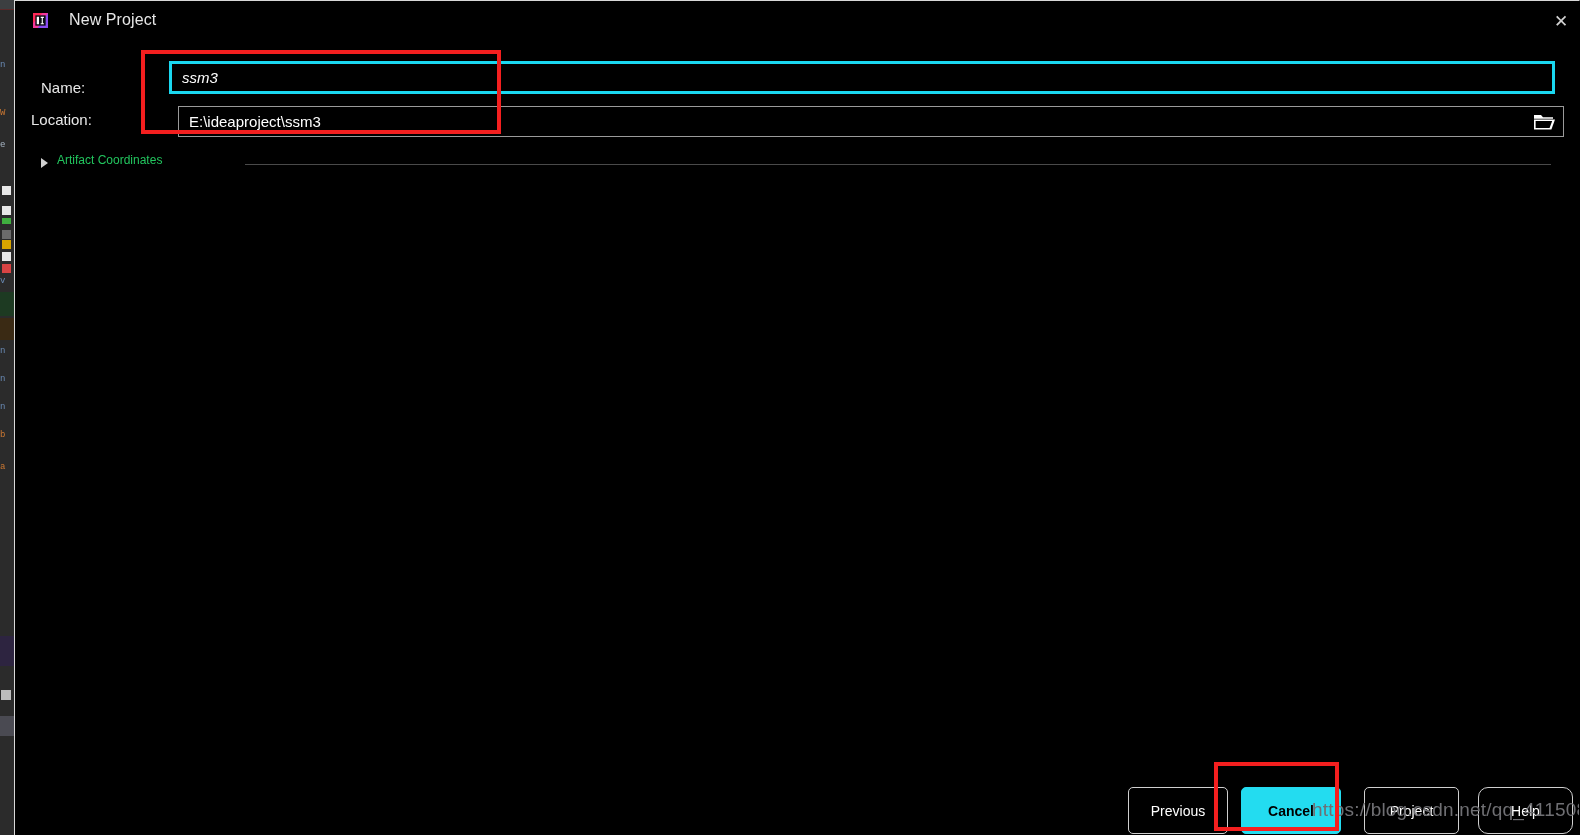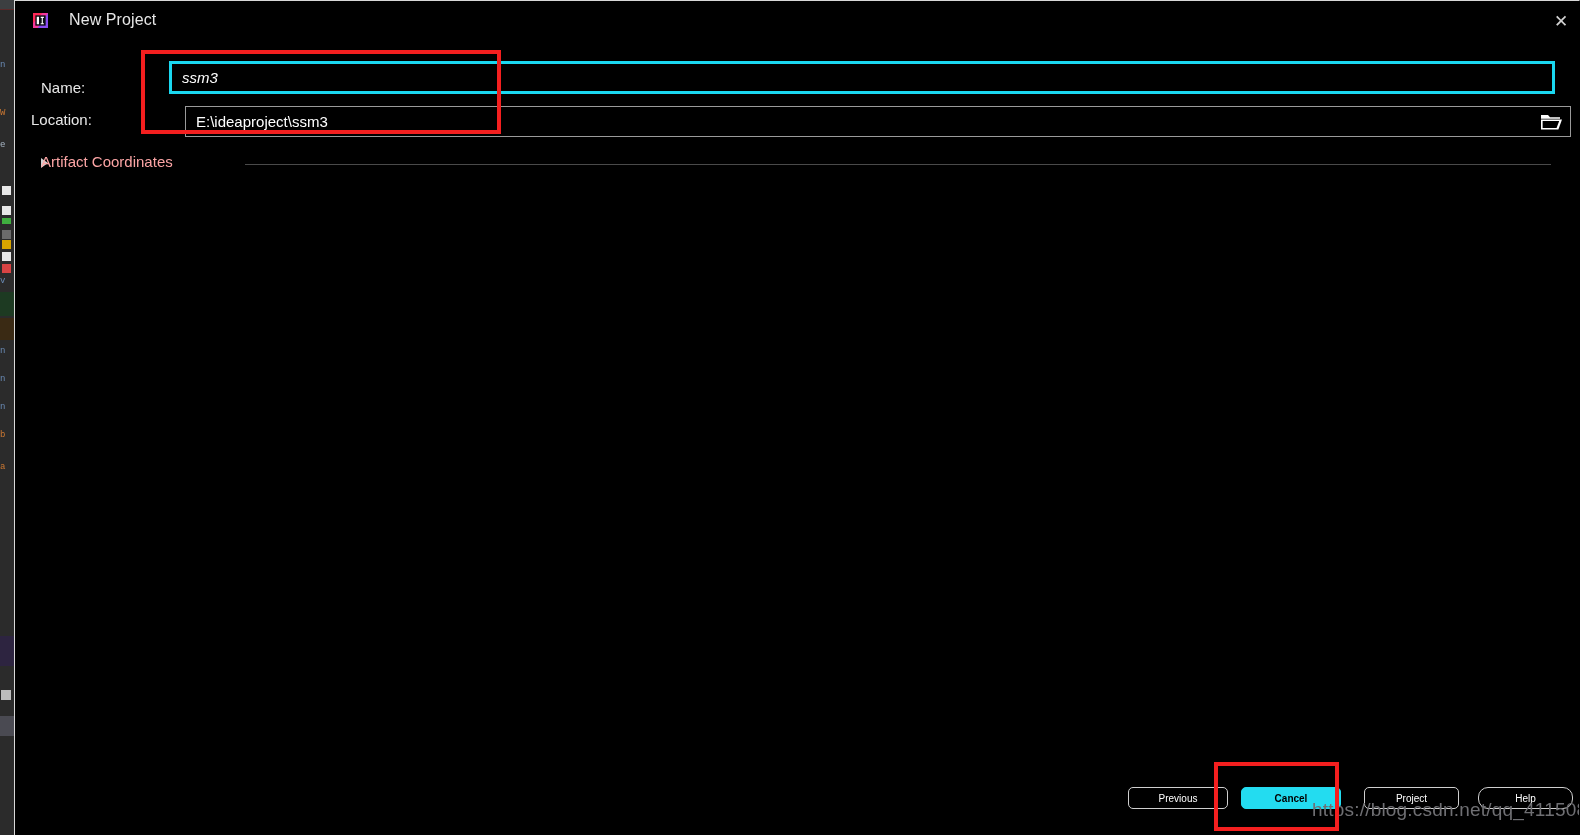--- a/index.html
+++ b/index.html
@@ -65,21 +65,21 @@
 
   #name-input {
     position:absolute; left:154px; top:60px;
     width:1386px; height:33px;
     background:#000; color:#ffffff;
     border:3px solid #1ad7f0;
     font-size:15px; font-family:"Liberation Sans", sans-serif;
     padding:0 10px; outline:none;font-style:italic;
   }
   #location-wrap {
-    position:absolute; left:170px; top:105px;
+    position:absolute; left:163px; top:105px;
     width:1386px; height:31px;
     border:1px solid #9a9a9a; background:#000;
   }
   #location-input {
     position:absolute; left:0; top:0;
     width:1340px; height:29px;
     background:transparent; color:#ffffff;
     border:none; outline:none;
     font-size:15px; font-family:"Liberation Sans", sans-serif;
     padding:0 10px;
@@ -95,34 +95,34 @@
     width:1510px; height:22px; cursor:pointer;
   }
   #artifact-arrow {
     position:absolute; left:0; top:5px;
     width:0; height:0;
     border-left:7px solid #d0d0d0;
     border-top:5px solid transparent;
     border-bottom:5px solid transparent;
   }
   #artifact-label {
-    position:absolute; left:0; top:0;
-    font-size:15px; color:#fca5a5; white-space:nowrap;
+    position:absolute; left:16px; top:0;
+    font-size:12px; color:#22c55e; white-space:nowrap;
   }
   #artifact-sep {
     position:absolute; left:204px; top:11px;
     width:1306px; height:1px; background:#4a4a4a;
   }
 
   
   .btn {
-    position:absolute; top:786px; height:22px;
+    position:absolute; top:786px; height:47px;
     background:#000; color:#ffffff;
     border:1px solid #cfcfcf; border-radius:5px;
-    font-size:10px; font-family:"Liberation Sans", sans-serif;
+    font-size:14px; font-family:"Liberation Sans", sans-serif;
     cursor:pointer;
   }
   #btn-previous { left:1113px; width:100px; }
   #btn-finish {
     left:1226px; width:100px;
     background:#23dcf0; color:#000000;
     border:1px solid #23dcf0; font-weight:bold;
   }
   #btn-cancel { left:1349px; width:95px; }
   #btn-help   { left:1463px; width:95px;border-radius:10px; }

